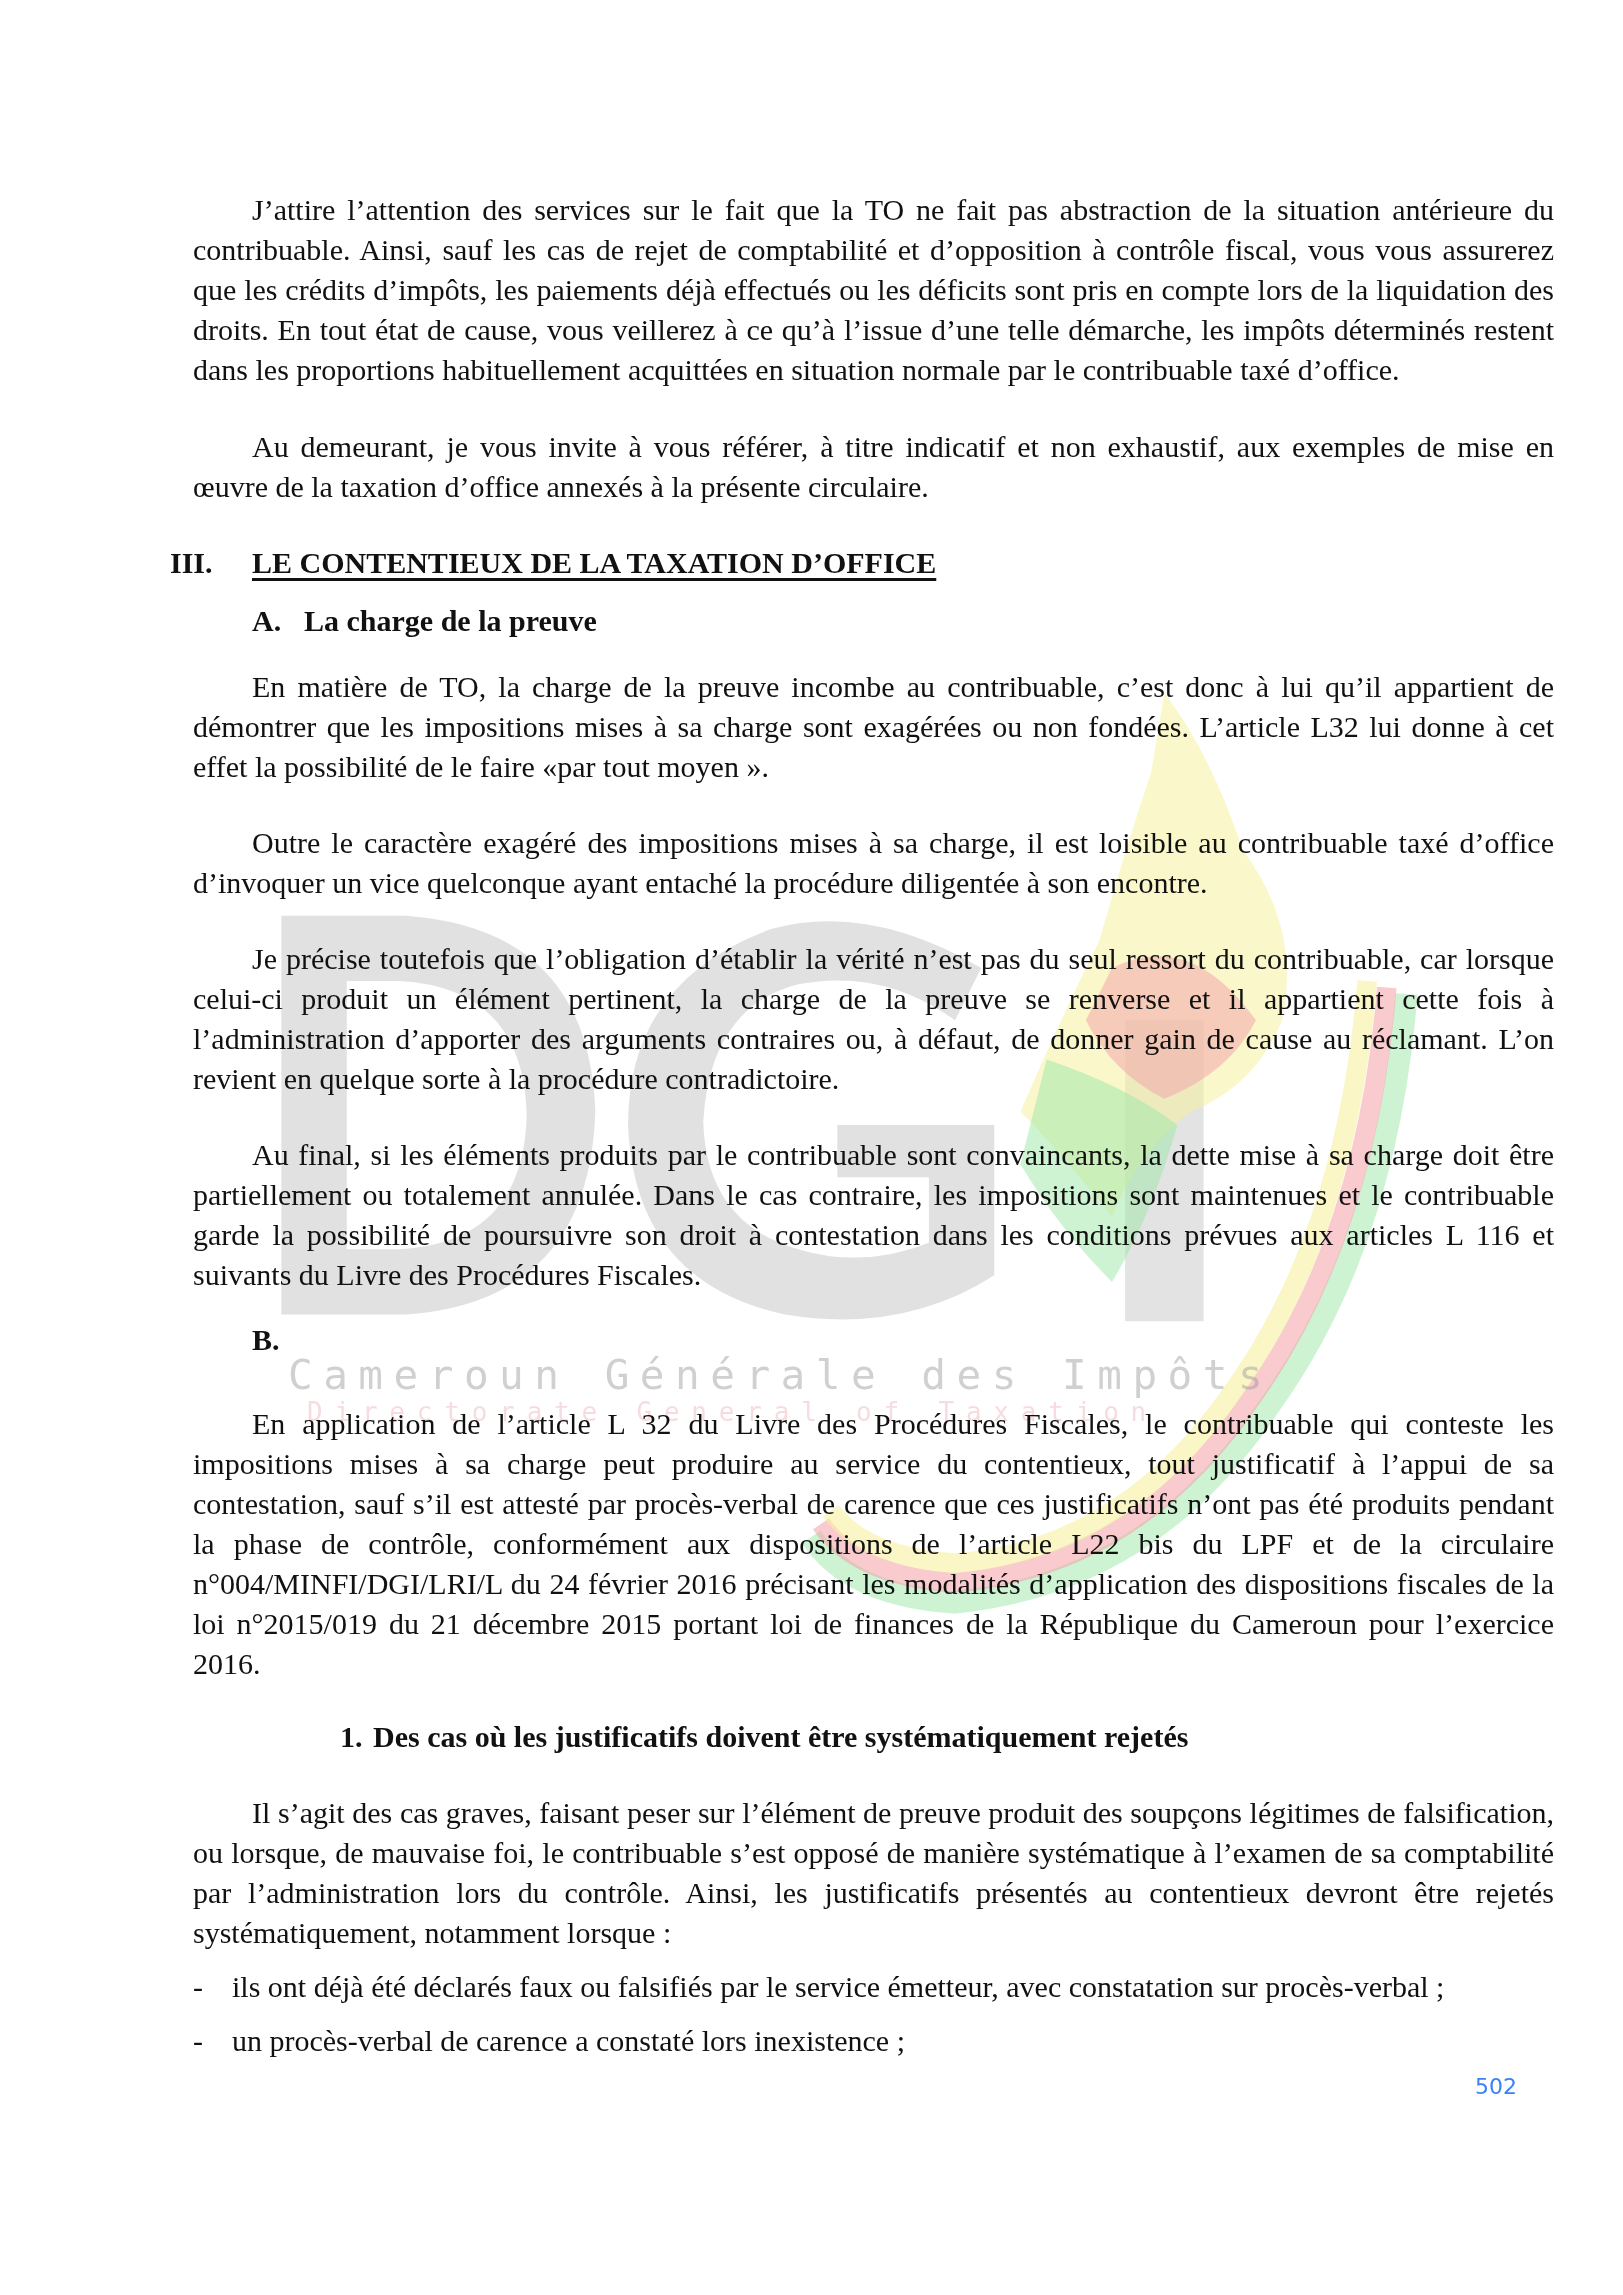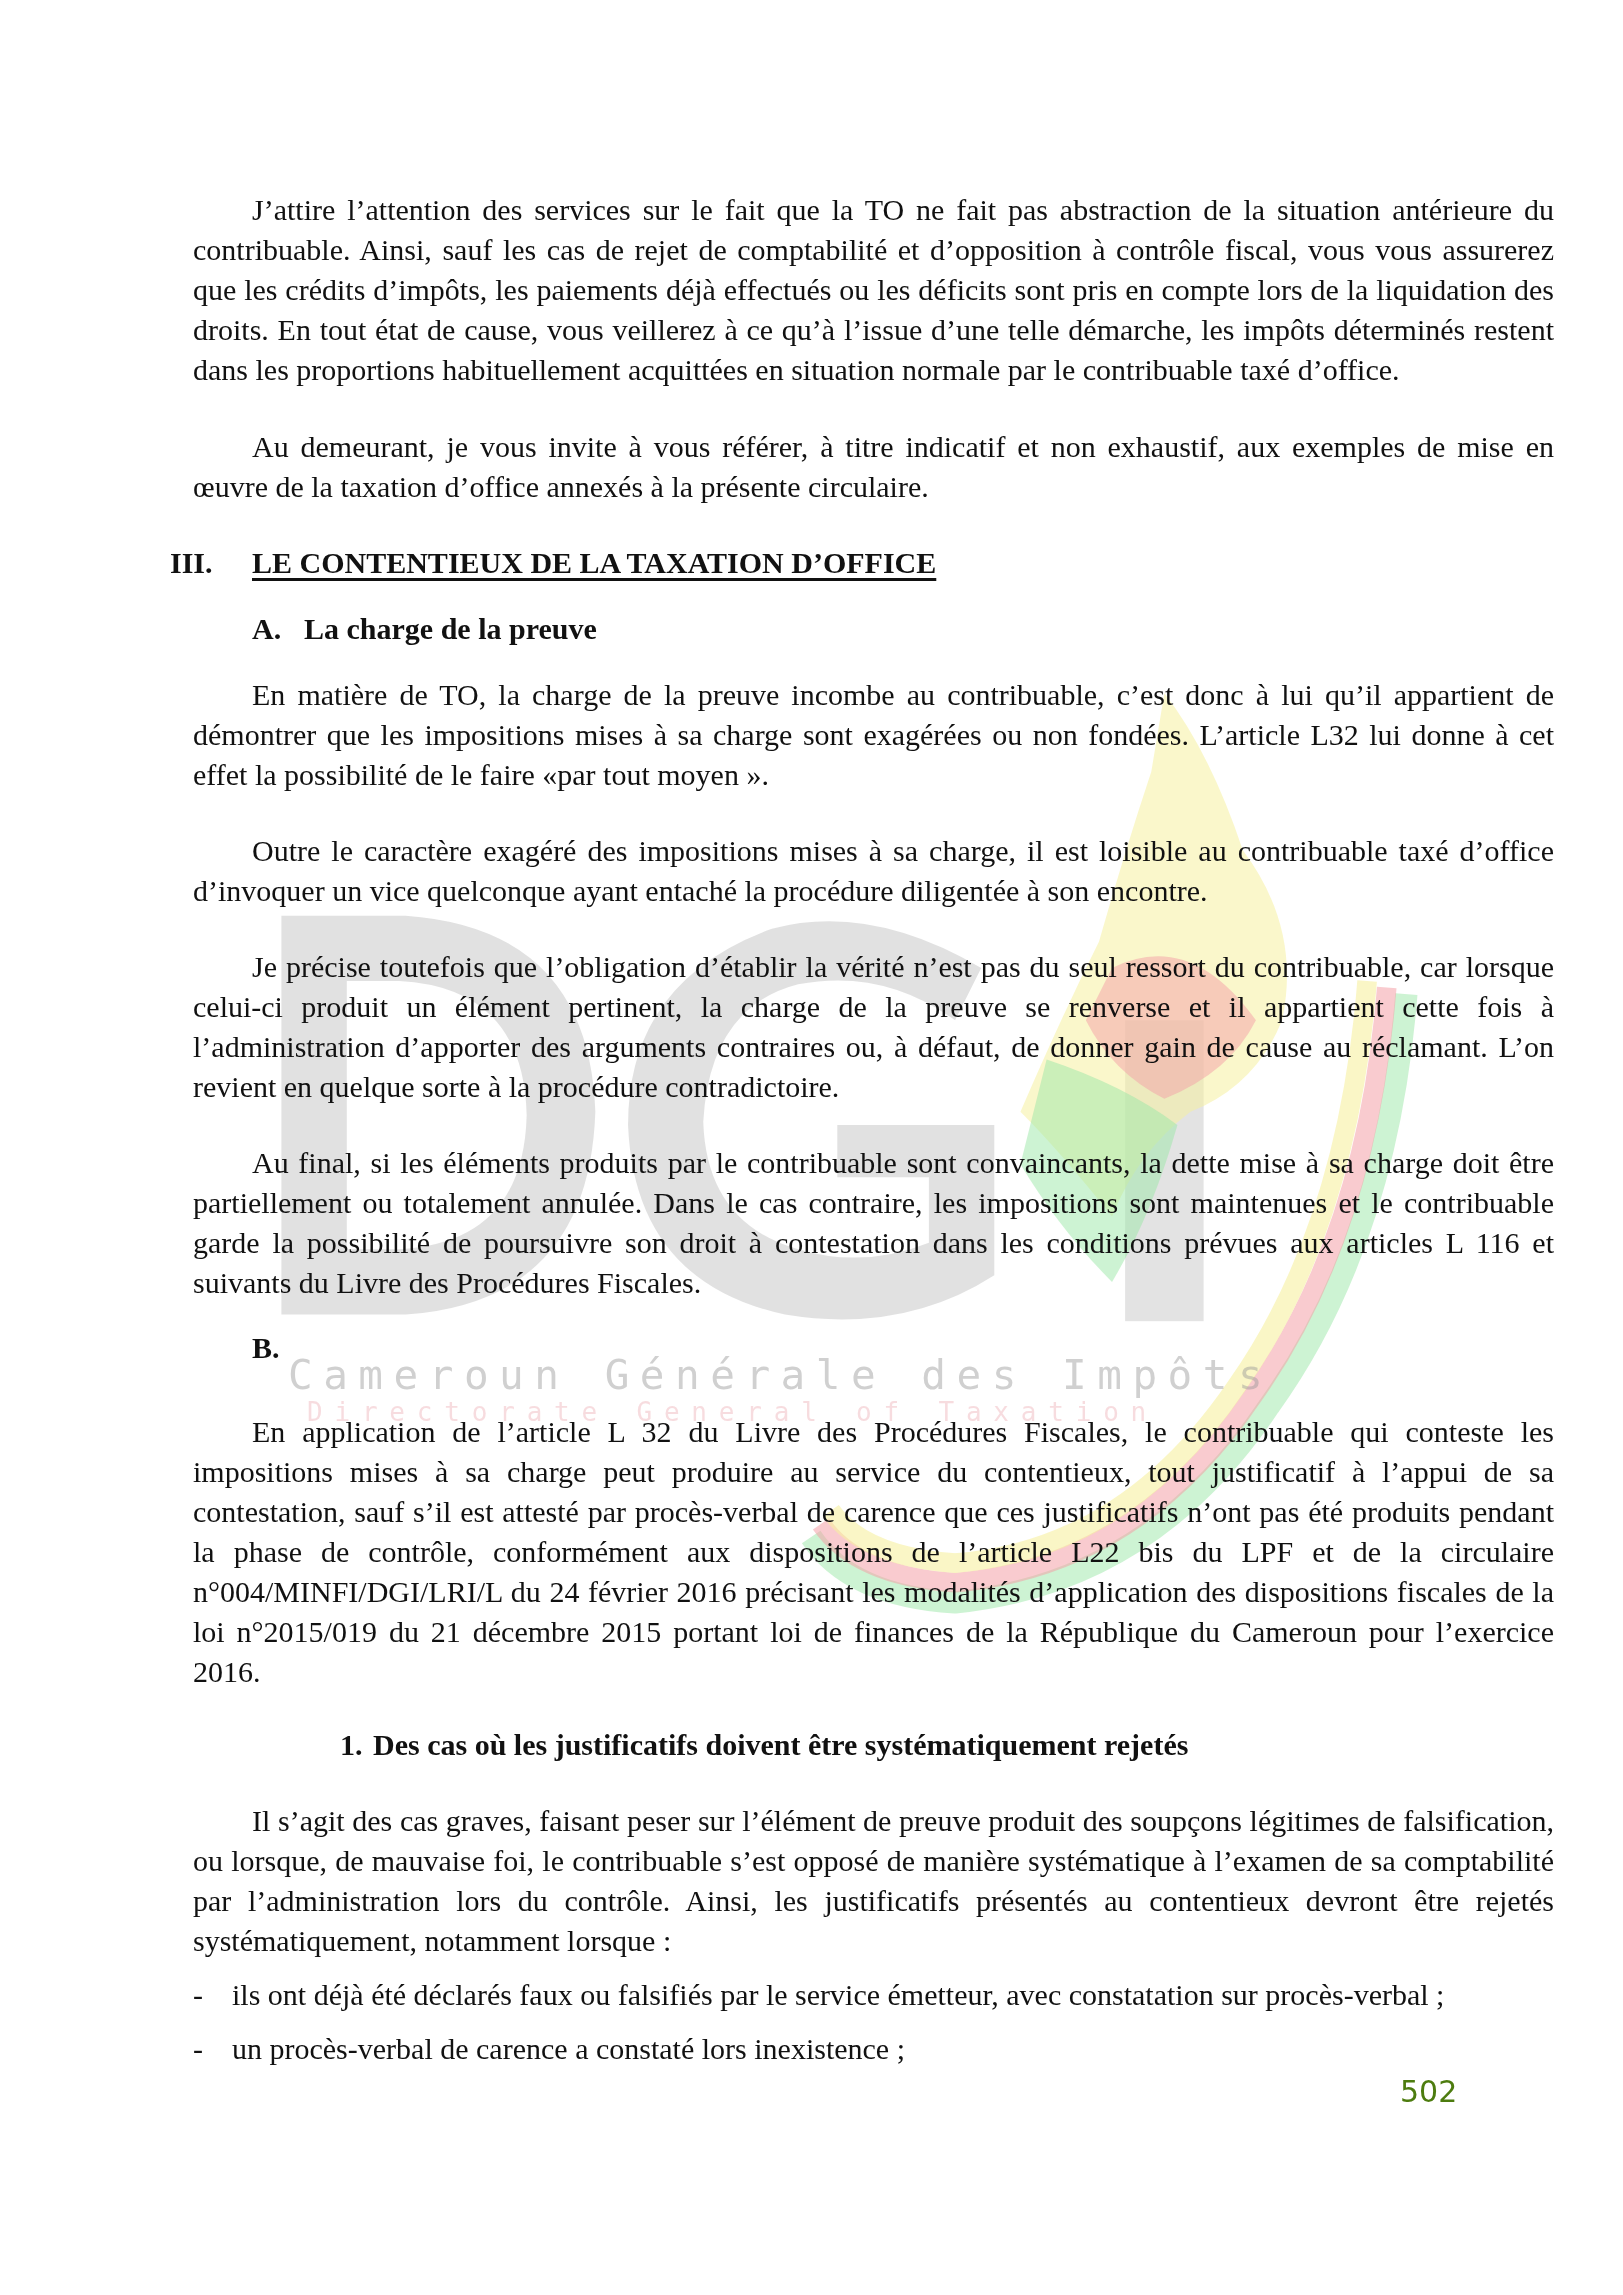--- a/index.html
+++ b/index.html
@@ -21,36 +21,36 @@
     font-family: "DejaVu Sans Mono", monospace; font-size: 26px; letter-spacing: 11.8px;
     color: rgba(230,140,150,0.30);
   }
   .content {
     position: absolute; left: 193px; top: 190px; width: 1361px;
     font-size: 30px; line-height: 40px;
   }
   p { margin: 0; text-align: justify; text-indent: 59px; }
   .p1 { margin-bottom: 37px; }
   .p2 { margin-bottom: 36px; }
-  .h-sec { display: flex; font-weight: bold; margin-bottom: 26px; margin-left: -23px; }
+  .h-sec { display: flex; font-weight: bold; margin-bottom: 18px; margin-left: -23px; }
   .h-sec .num { width: 82px; }
   .h-sec .ttl { text-decoration: underline; text-decoration-thickness: 3.3px; text-underline-offset: 5.2px; }
   .h-sub { display: flex; font-weight: bold; margin-left: 59px; margin-bottom: 26px; }
   .h-sub .num { width: 52px; }
   .para { margin-bottom: 36px; }
   .h-sub-b { display: flex; font-weight: bold; margin-left: 59px; margin-bottom: 44px; margin-top: -6.5px; }
   .h-sub-b .num { width: 52px; }
   .h-sub3 { display: flex; font-weight: bold; margin-left: 147px; margin-bottom: 36px; margin-top: 0; }
   .h-sub3 .num { width: 33px; }
   ul.dash { list-style: none; margin: 0; padding: 0; }
   ul.dash li { position: relative; padding-left: 39px; text-align: justify; margin-bottom: 14.4px; }
   ul.dash li .bullet { position: absolute; left: 0; top: 0; }
   .page-number {
-    position: absolute; left: 1400px; top: 2074px;
-    font-family: "DejaVu Sans", sans-serif; font-size: 30px; color: #4d7c0f;
+    position: absolute; left: 1475px; top: 2074px;
+    font-family: "DejaVu Sans", sans-serif; font-size: 22px; color: #3b82f6;
   }
 </style>
 </head>
 <body>
 
 <div class="page">
 
   <div class="watermark">
     <svg width="1623" height="2295" viewBox="0 0 2481 3509">
 

